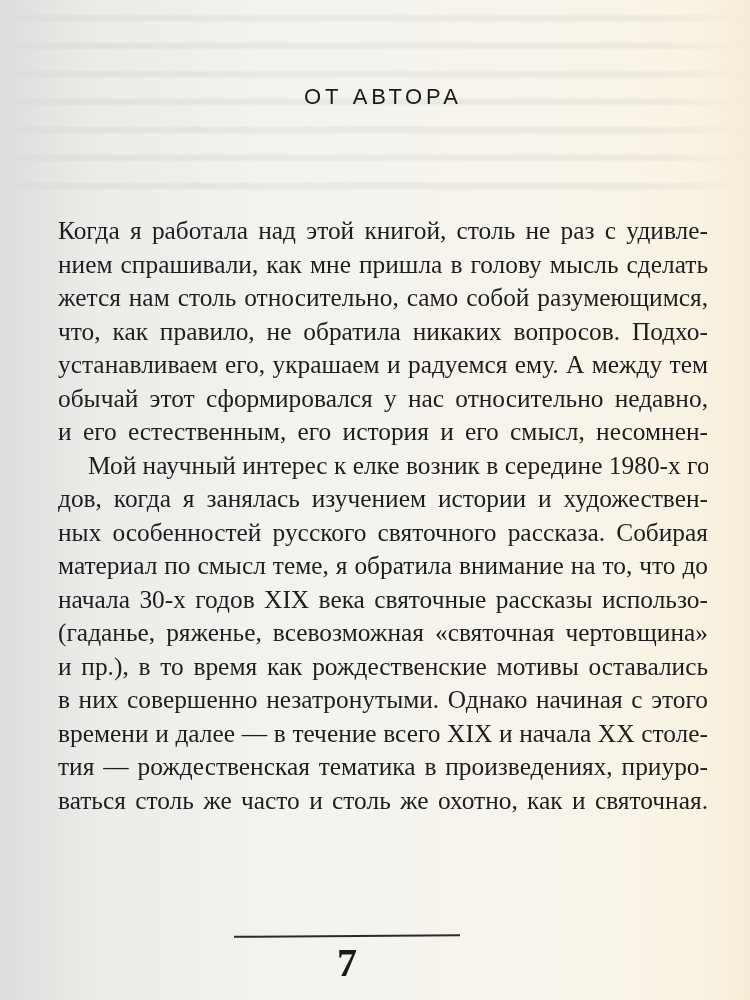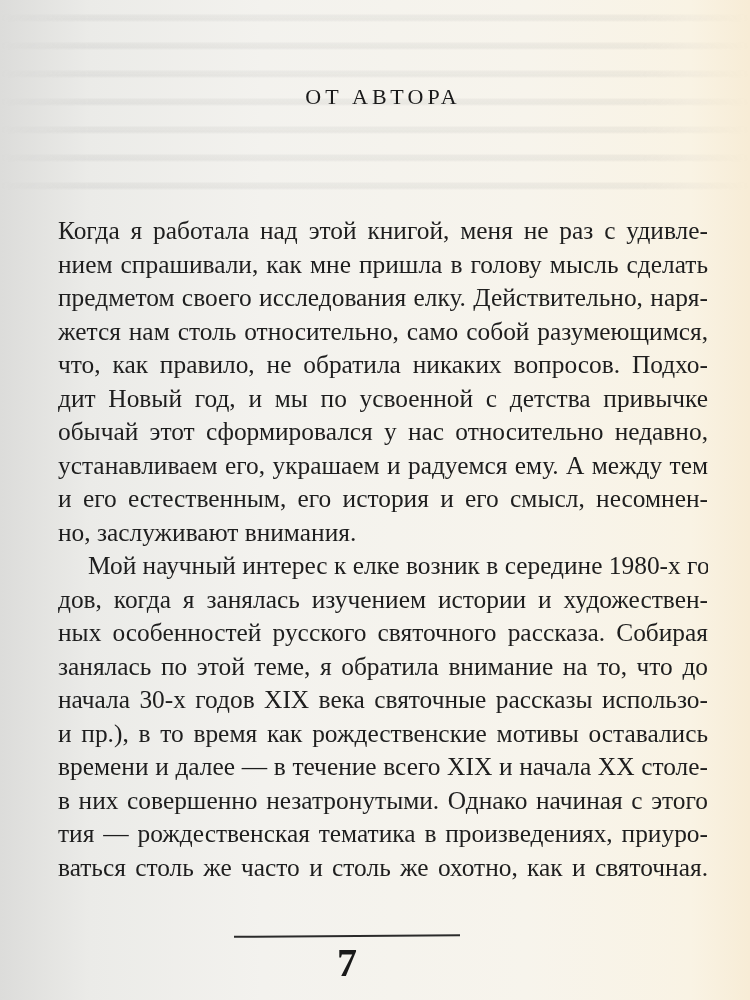--- a/index.html
+++ b/index.html
@@ -32,21 +32,21 @@
       top: 0;
       width: 650px;
       height: 1000px;
     }
     .heading {
       position: absolute;
       top: 84px;
       left: 0;
       width: 650px;
       text-align: center;
-      font-family: Liberation Serif, serif;
+      font-family: Liberation Sans, sans-serif;
       font-size: 22px;
       letter-spacing: 4px;
       color: #1a1a1a;
     }
     .body-text {
       position: absolute;
       top: 214px;
       left: 0;
       width: 650px;
       font-family: "Liberation Serif", "DejaVu Serif", serif;
@@ -94,40 +94,38 @@
 </head>
 <body>
 
 <div class="bleed"></div>
 
 <div class="page">
   <div class="heading">ОТ АВТОРА</div>
 
   <div class="body-text">
     <div>
-      <span class="line">Когда я работала над этой книгой, меня не раз с удивле-</span>
+      <span class="line">Когда я работала над этой книгой, столь не раз с удивле-</span>
       <span class="line">нием спрашивали, как мне пришла в голову мысль сделать</span>
-      <span class="line">предметом своего исследования елку. Действительно, наря-</span>
       <span class="line">жется нам столь относительно, само собой разумеющимся,</span>
       <span class="line">что, как правило, не обратила никаких вопросов. Подхо-</span>
-      <span class="line">дит Новый год, и мы по усвоенной с детства привычке</span>
+      <span class="line">устанавливаем его, украшаем и радуемся ему. А между тем</span>
       <span class="line">обычай этот сформировался у нас относительно недавно,</span>
-      <span class="line">устанавливаем его, украшаем и радуемся ему. А между тем</span>
       <span class="line">и его естественным, его история и его смысл, несомнен-</span>
-      <span class="line last">но, заслуживают внимания.</span>
     </div>
     <div>
       <span class="line indent">Мой научный интерес к елке возник в середине 1980-х го-</span>
       <span class="line">дов, когда я занялась изучением истории и художествен-</span>
       <span class="line">ных особенностей русского святочного рассказа. Собирая</span>
-      <span class="line">занялась по этой теме, я обратила внимание на то, что до</span>
+      <span class="line">материал по смысл теме, я обратила внимание на то, что до</span>
       <span class="line">начала 30-х годов XIX века святочные рассказы использо-</span>
+      <span class="line">(гаданье, ряженье, всевозможная «святочная чертовщина»</span>
       <span class="line">и пр.), в то время как рождественские мотивы оставались</span>
+      <span class="line">в них совершенно незатронутыми. Однако начиная с этого</span>
       <span class="line">времени и далее — в течение всего XIX и начала XX столе-</span>
-      <span class="line">в них совершенно незатронутыми. Однако начиная с этого</span>
       <span class="line">тия — рождественская тематика в произведениях, приуро-</span>
       <span class="line">ваться столь же часто и столь же охотно, как и святочная.</span>
     </div>
   </div>
 </div>
 
 <div class="footer-rule"></div>
 <div class="page-number">7</div>
 
 </body></html>

